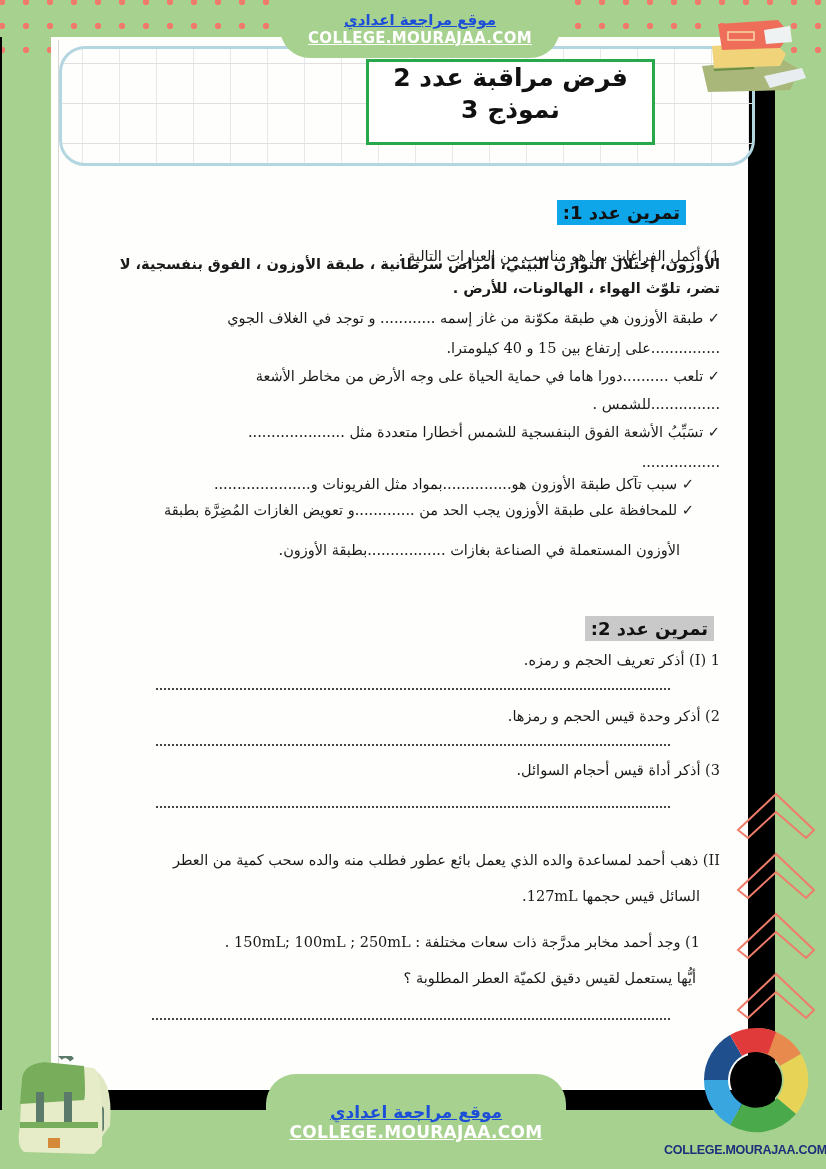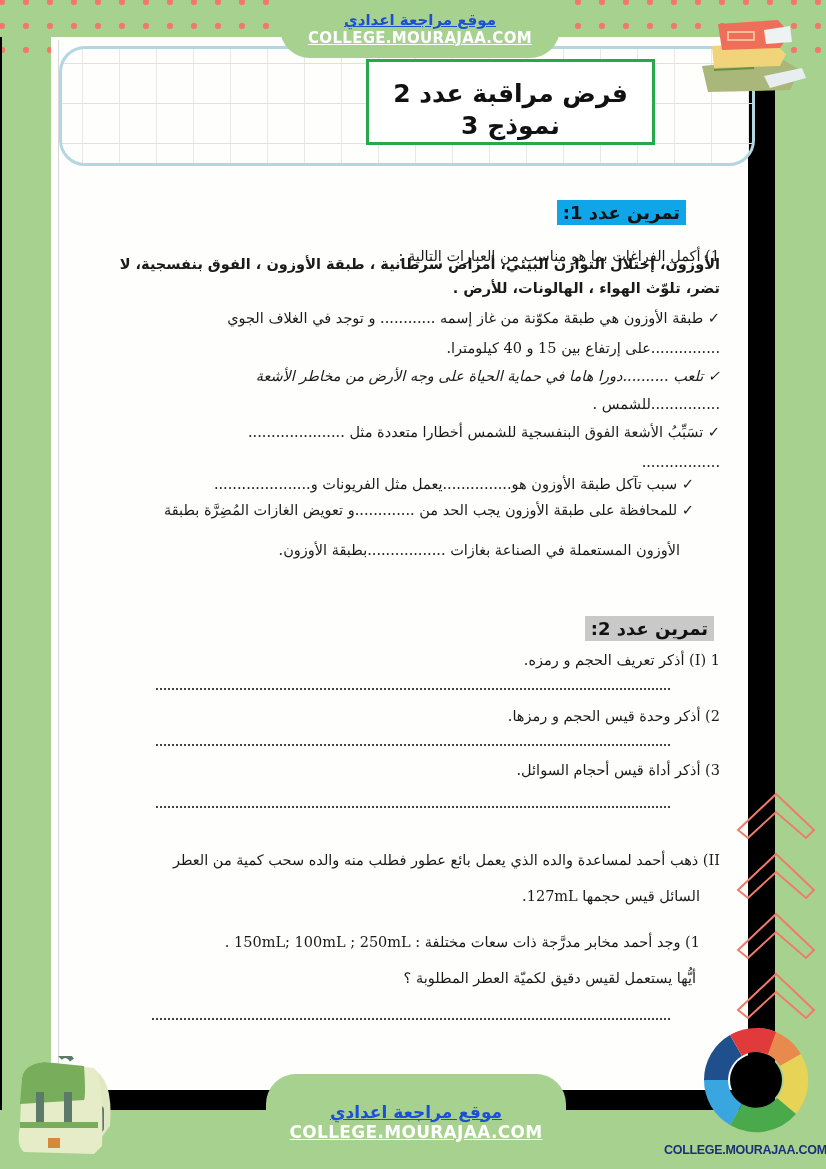--- a/index.html
+++ b/index.html
@@ -8,21 +8,21 @@
     background-image: radial-gradient(circle, #ef7c6a 3px, transparent 3.5px);
     background-size:24px 24px; background-position:-10px -10px; }
   .black-gap { position:absolute; background:#000; }
   .page { position:absolute; left:51px; top:37px; width:697px; height:1053px; background:#fefefd; }
   .page-line { position:absolute; left:58px; top:40px; width:1px; height:1050px; background:#d8d8d8; }
   .header-box { position:absolute; left:59px; top:46px; width:690px; height:114px;
     border:3px solid #b4d6e0; border-radius:26px; border-left-width:3px;
     background-image: linear-gradient(#e0e0e0 1px, transparent 1px), linear-gradient(90deg, #e8e8e8 1px, transparent 1px);
     background-size:37px 40px; background-position: 0 14px, 20px 0; }
   .title-box { position:absolute; left:366px; top:59px; width:283px; height:80px; border:3px solid #27a84a; background:#fff;
-    display:flex; flex-direction:column; align-items:center; justify-content:flex-end; direction:rtl; }
+    display:flex; flex-direction:column; align-items:center; justify-content:flex-start; direction:rtl; }
   .title-box div { font-weight:bold; font-size:25px; line-height:32px; color:#111; font-family:"DejaVu Sans", sans-serif; }
   .tab-top { position:absolute; left:280px; top:0; width:280px; height:58px; background:#a7d18e; border-radius:0 0 30px 30px;
     display:flex; flex-direction:column; align-items:center; justify-content:center; }
   .tab-bottom { position:absolute; left:266px; top:1074px; width:300px; height:95px; background:#a7d18e; border-radius:30px 30px 0 0;
     display:flex; flex-direction:column; align-items:center; justify-content:center; }
   .site-ar { color:#1d4ed8; font-weight:bold; text-decoration:underline; font-size:15px; direction:rtl; }
   .site-en { color:#fff; font-weight:bold; text-decoration:underline; font-size:15px; letter-spacing:0.3px; }
   .tab-bottom .site-ar, .tab-bottom .site-en { font-size:17px; }
   .doc { position:absolute; left:100px; width:620px; direction:rtl; text-align:right; color:#1a1a1a;
     font-family:"DejaVu Serif", serif; font-size:14.5px; }
@@ -69,25 +69,25 @@
 </svg>
 
 <div class="ex-title ex1">تمرين عدد 1:</div>
 <div class="doc" style="top:232px;">
   <div class="line" style="top:16px;">1) أكمل الفراغات بما هو مناسب من العبارات التالية :</div>
   <div class="line bold" style="top:24px;">الأوزون، إختلال التوازن البيئي، أمراض سرطانية ، طبقة الأوزون ، الفوق بنفسجية، لا</div>
   <div class="line bold" style="top:48px;">تضر، تلوّث الهواء ، الهالونات، للأرض .</div>
 
   <div class="line" style="top:78px;">✓ طبقة الأوزون هي طبقة مكوّنة من غاز إسمه  ............ و توجد في الغلاف الجوي</div>
   <div class="line" style="top:108px;">...............على إرتفاع بين 15 و 40 كيلومترا.</div>
-  <div class="line" style="top:136px;font-style:italic;">✓ تلعب  ..........دورا هاما في حماية الحياة على وجه الأرض من مخاطر الأشعة</div>
+  <div class="line" style="top:136px;">✓ تلعب  ..........دورا هاما في حماية الحياة على وجه الأرض من مخاطر الأشعة</div>
   <div class="line" style="top:164px;">...............للشمس .</div>
   <div class="line" style="top:192px;">✓ تسَبِّبُ الأشعة الفوق البنفسجية للشمس أخطارا متعددة مثل  .....................</div>
   <div class="line" style="top:222px;">.................</div>
-  <div class="line" style="top:244px;right:26px;">✓ سبب تآكل طبقة الأوزون هو...............يعمل مثل الفريونات و.....................</div>
+  <div class="line" style="top:244px;right:26px;">✓ سبب تآكل طبقة الأوزون هو...............بمواد مثل الفريونات و.....................</div>
   <div class="line" style="top:270px;right:26px;">✓ للمحافظة على طبقة الأوزون يجب الحد من .............و تعويض الغازات المُضِرَّة بطبقة</div>
   <div class="line" style="top:310px;right:40px;">الأوزون المستعملة في الصناعة بغازات .................بطبقة الأوزون.</div>
 </div>
 
 <div class="ex-title ex2">تمرين عدد 2:</div>
 <div class="doc" style="top:652px;left:140px;width:580px;">
   <div class="line" style="top:0;">I) 1) أذكر تعريف الحجم و رمزه.</div>
   <div class="line" style="top:56px;">2) أذكر وحدة قيس الحجم و رمزها.</div>
   <div class="line" style="top:110px;text-align:right;">3) أذكر أداة قيس أحجام السوائل.</div>
   <div class="line" style="top:200px;">II) ذهب أحمد لمساعدة والده الذي يعمل بائع عطور فطلب منه والده سحب كمية من العطر</div>

